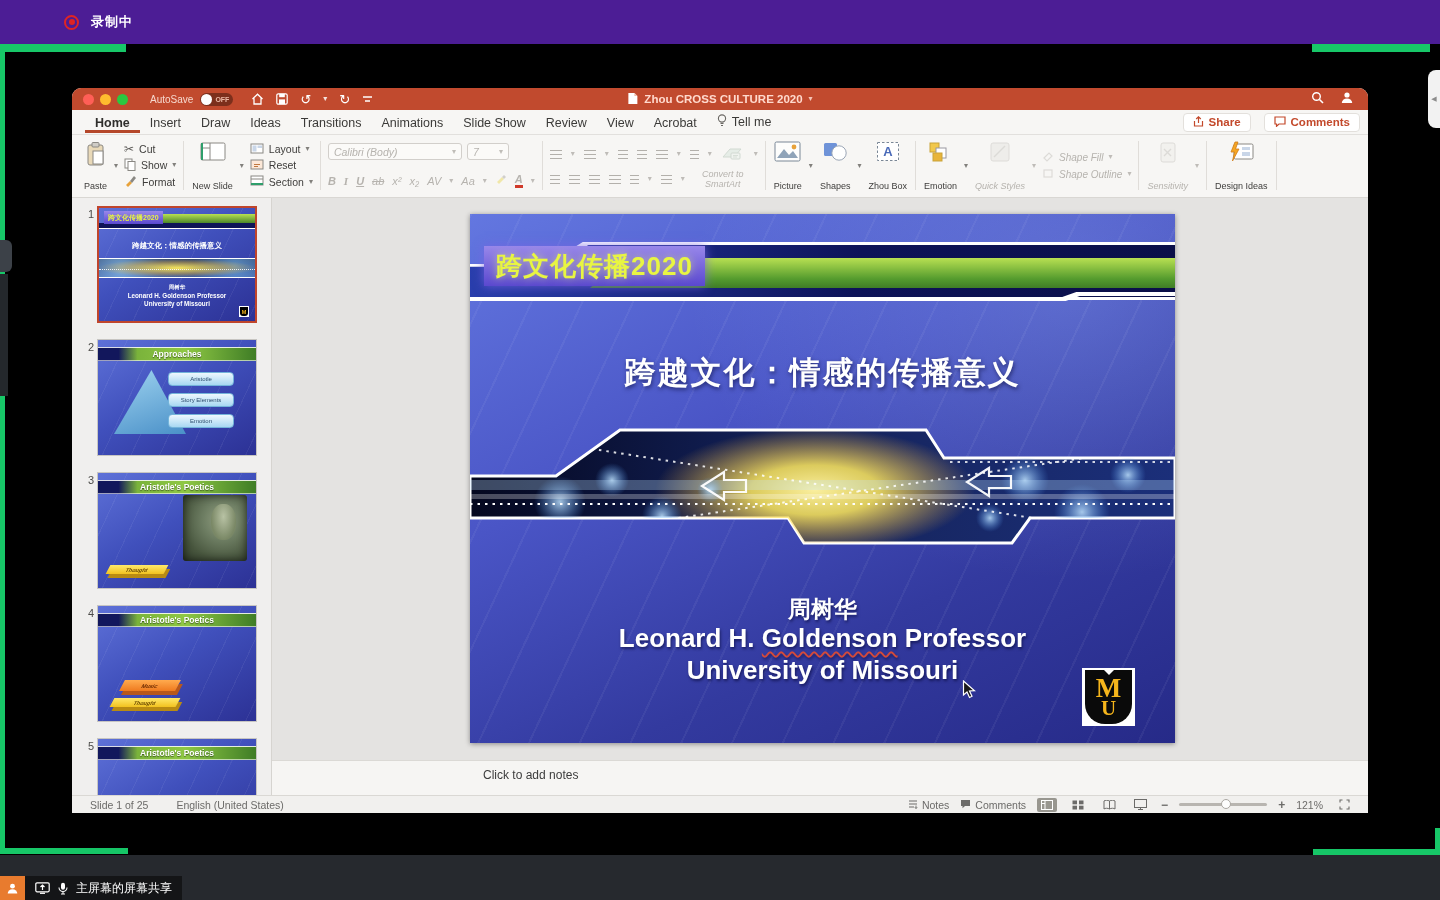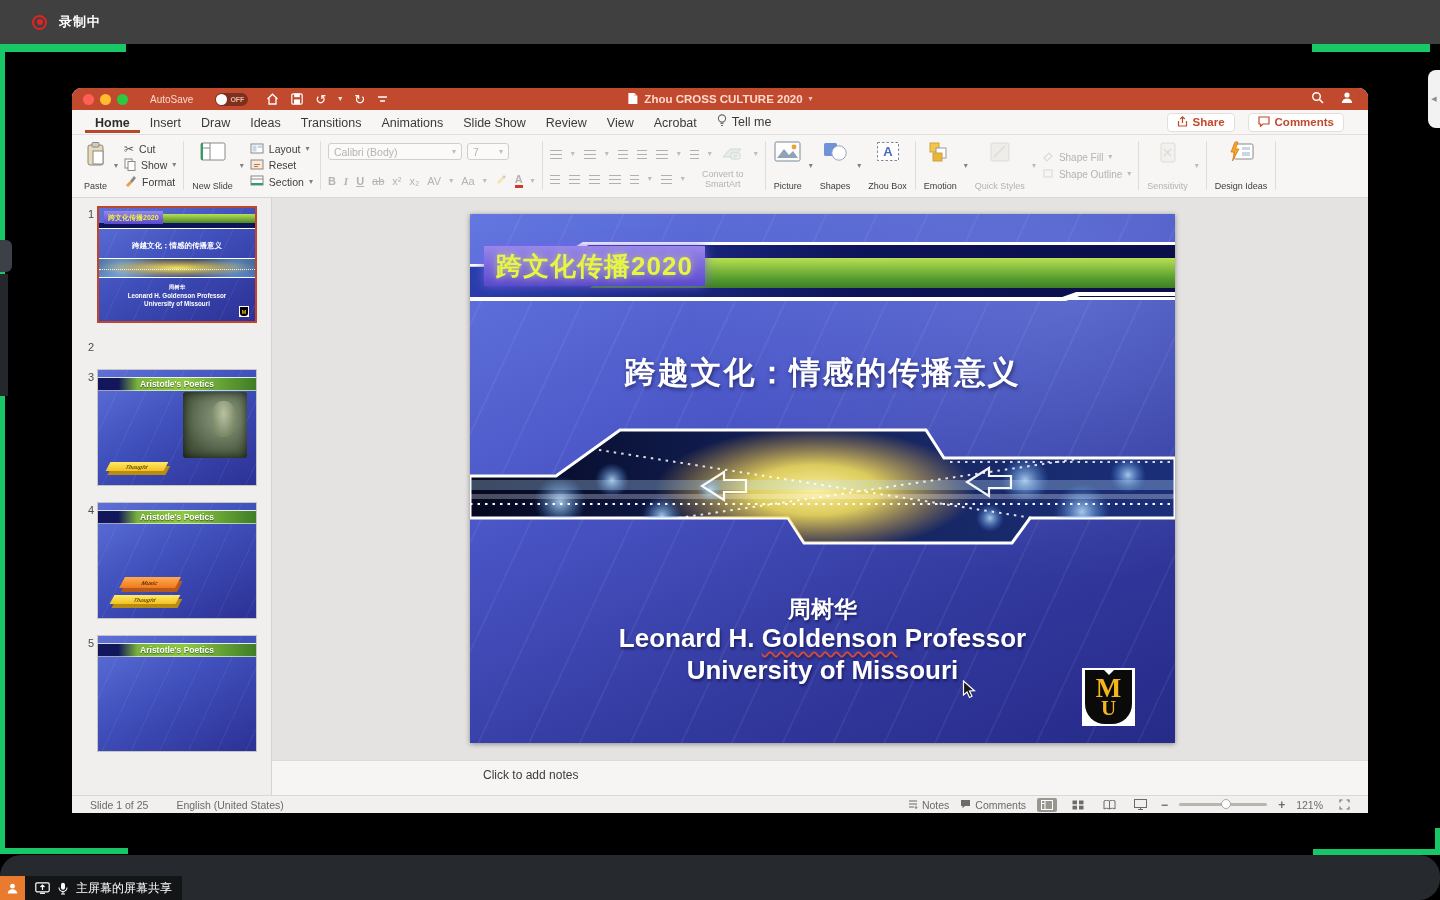--- a/index.html
+++ b/index.html
@@ -1,20 +1,20 @@
 <!DOCTYPE html>
 <html><head>
 <meta charset="utf-8">
 <style>
   * { margin:0; padding:0; box-sizing:border-box; }
   html,body { width:1440px; height:900px; background:#000; font-family:"Liberation Sans","DejaVu Sans",sans-serif; overflow:hidden; }
   #screen { position:relative; width:1440px; height:900px; background:#000; }
 
   
-  .sys-top { position:absolute; top:0; left:0; width:1440px; height:44px; background:#404040; display:flex; align-items:center; }
+  .sys-top { position:absolute; top:0; left:0; width:1440px; height:44px; background:#4c1d95; display:flex; align-items:center;padding-left:32px; }
   .rec-dot { width:15px; height:15px; border:2px solid #e02424; border-radius:50%; margin-left:32px; position:relative; }
   .rec-dot::after { content:""; position:absolute; inset:2.5px; background:#e02424; border-radius:50%; }
   .rec-label { color:#fff; font-size:13px; font-weight:700; margin-left:12px; letter-spacing:1px; }
 
   
   .gseg { position:absolute; background:#17c768; }
   #gs-tl {left:0;top:44px;width:126px;height:8px;}
   #gs-tr {left:1312px;top:44px;width:118px;height:8px;}
   #gs-l  {left:0;top:52px;width:5px;height:802px;}
   #gs-bl {left:0;top:848px;width:128px;height:6px;}
@@ -25,49 +25,49 @@
   .edge-tab2 { position:absolute; left:0; top:274px; width:8px; height:122px; background:#24282c; }
   .right-handle { position:absolute; left:1428px; top:70px; width:12px; height:58px; background:#f2f2f2; border-radius:8px 0 0 8px; display:flex; align-items:center; justify-content:center; color:#8c8c8c; font-size:7px; }
 
   
   .ppt { position:absolute; left:72px; top:88px; width:1296px; height:725px; border-radius:9px 9px 0 0; overflow:hidden; background:#f7f6f4; box-shadow:0 8px 28px rgba(0,0,0,.55); }
 
   .tbar { height:22px; background:#c14a2e; display:flex; align-items:center; position:relative; }
   .lights { display:flex; gap:6px; margin-left:11px; }
   .light { width:11px; height:11px; border-radius:50%; }
   .l-close{background:#ff5f57;} .l-min{background:#febc2e;} .l-zoom{background:#2bc840;}
-  .autosave { display:flex; align-items:center; margin-left:22px; gap:22px; }
+  .autosave { display:flex; align-items:center; margin-left:22px; gap:7px; }
   .as-label { color:#f6d9ce; font-size:10px; }
   .as-toggle { width:33px; height:13px; background:#7c2f1c; border-radius:7px; position:relative; }
   .as-knob { position:absolute; left:1px; top:1px; width:11px; height:11px; background:#fdfdfd; border-radius:50%; }
   .as-off { position:absolute; right:4px; top:3px; color:#eab7a4; font-size:7px; font-weight:700; }
   .tb-icons { display:flex; align-items:center; gap:12px; margin-left:18px; color:#fff; }
   .tb-icons svg { display:block; }
   .doc-title { position:absolute; left:50%; transform:translateX(-50%); display:flex; align-items:center; gap:6px; color:#ffd9cd; font-size:11.5px; font-weight:600; white-space:nowrap; }
   .tb-right { margin-left:auto; display:flex; gap:16px; margin-right:14px; color:#fff; align-items:center; }
   .chev { font-size:8px; line-height:1; opacity:.85; }
 
   
   .mbar { height:25px; background:#f7f6f4; border-bottom:1px solid #e2e0dd; display:flex; align-items:center; padding-left:13px; }
   .mtab { font-size:12.5px; color:#3b3a38; padding:4px 10px 3px; white-space:nowrap; }
   .mtab.active { font-weight:700; color:#2f2e2c; border-bottom:3px solid #b5472a; padding-bottom:0; }
   .tellme { display:flex; align-items:center; gap:5px; font-size:12.5px; color:#3b3a38; padding-left:10px; }
-  .mb-right { margin-left:auto; display:flex; gap:13px; margin-right:24px; }
+  .mb-right { margin-left:auto; display:flex; gap:13px; margin-right:8px; }
   .pill-btn { display:flex; align-items:center; gap:5px; border:1px solid #e3e0dc; background:#fff; border-radius:4px; height:19px; padding:0 9px; color:#c3492b; font-size:11.5px; font-weight:600; }
 
   
   .ribbon { height:63px; background:#f7f6f4; border-bottom:1px solid #d9d7d3; display:flex; align-items:stretch; padding:3px 4px 4px; overflow:hidden; }
   .rgroup { display:flex; align-items:center; gap:6px; padding:0 7px; }
   .rdiv { width:1px; background:#e0ddd9; margin:3px 0; }
   .rbig { display:flex; flex-direction:column; align-items:center; justify-content:space-between; height:100%; padding:3px 1px 2px; }
   .lbl { font-size:9px; color:#3e3d3b; text-align:center; line-height:1.15; white-space:nowrap; }
   .rsmall { display:flex; align-items:center; gap:5px; font-size:10.5px; color:#3e3d3b; height:17px; white-space:nowrap; }
   .rcol { display:flex; flex-direction:column; justify-content:space-between; height:100%; padding:3px 0; }
   .dis { color:#b6b3ae !important; }
-  .dis .lbl, .dis span { color:#b6b3ae !important; }
+  .dis .lbl, .dis span { color:#b6b3ae !important;font-style:italic; }
   .dis svg { opacity:.4; }
   .iconrow { display:flex; align-items:center; gap:8px; font-size:11px; }
   .fi { font-weight:700; }
   .fselect { height:17px; border:1px solid #d2cfcb; background:#fbfaf8; border-radius:3px; display:flex; align-items:center; justify-content:space-between; padding:0 5px; font-size:10.5px; color:#b6b3ae; gap:4px; }
   .f-name { width:134px; } .f-size { width:42px; }
   .ic-lines { width:12px; height:9px; background:repeating-linear-gradient(to bottom,#b3b0ab 0 1.3px,transparent 1.3px 3.8px); display:inline-block; }
   .al-l { width:10px; } .al-c { width:11px; } .al-j { width:12px; }
   .scis { font-size:12px; color:#5a5855; }
 
   
@@ -162,21 +162,21 @@
 
   .m3-bust { position:absolute; right:9px; top:22px; width:64px; height:66px; border-radius:3px;
     background:radial-gradient(circle at 62% 38%, #93a083 0%, #6d7d62 35%, #49573f 70%, #333f2c 100%); box-shadow:inset 0 0 10px rgba(0,0,0,.65); }
   .m3-bust::after { content:""; position:absolute; right:11px; top:9px; width:25px; height:36px;
     background:radial-gradient(ellipse at 50% 35%, #b8c2a4, #7a8866 70%, transparent); border-radius:45%; }
   .slab { position:absolute; transform:skewX(-28deg); display:flex; align-items:center; justify-content:center; font-size:5.5px; font-weight:700; height:9px; }
   .slab-y { background:linear-gradient(180deg,#ffe96a,#f2c21f); color:#6b4a00; box-shadow:4px 4px 0 #b98b12; }
   .slab-o { background:linear-gradient(180deg,#ffab4e,#ef7a1f); color:#6b2a00; box-shadow:4px 4px 0 #b8581a; }
 
   
-  .sys-bottom { position:absolute; left:0; top:855px; width:1440px; height:45px; background:#26292e;border-radius:21px; }
+  .sys-bottom { position:absolute; left:0; top:855px; width:1440px; height:45px; background:#26292e; }
   .share-pill { position:absolute; left:0; top:21px; display:flex; height:24px; }
   .person-btn { width:25px; height:24px; background:#e87b2e; display:flex; align-items:center; justify-content:center; }
   .share-box { background:#141517; display:flex; align-items:center; gap:8px; padding:0 10px; color:#fff; font-size:12px; }
 </style>
 </head>
 <body>
 
 <div id="screen">
 
   <div class="sys-top">
@@ -543,20 +543,31 @@
               <div class="m1-a3">University of Missouri</div>
               <div class="m1-logo">
                   <i>M</i>
                 </div>
             </div>
           </div>
         </div>
 
         <div class="trow">
           <span class="tnum">2</span>
+          <div class="tbox">
+            <div class="mini">
+              <div class="mini-banner">Approaches</div>
+              <div class="m2-tri"></div>
+              <div class="m2-items">
+                <div class="m2-item">Aristotle</div>
+                <div class="m2-item">Story Elements</div>
+                <div class="m2-item">Emotion</div>
+              </div>
+            </div>
+          </div>
         </div>
 
         <div class="trow">
           <span class="tnum">3</span>
           <div class="tbox">
             <div class="mini">
               <div class="mini-banner">Aristotle's Poetics</div>
               <div class="m3-bust"></div>
               <div class="slab slab-y" style="left:10px;bottom:14px;width:58px;">Thought</div>
             </div>

